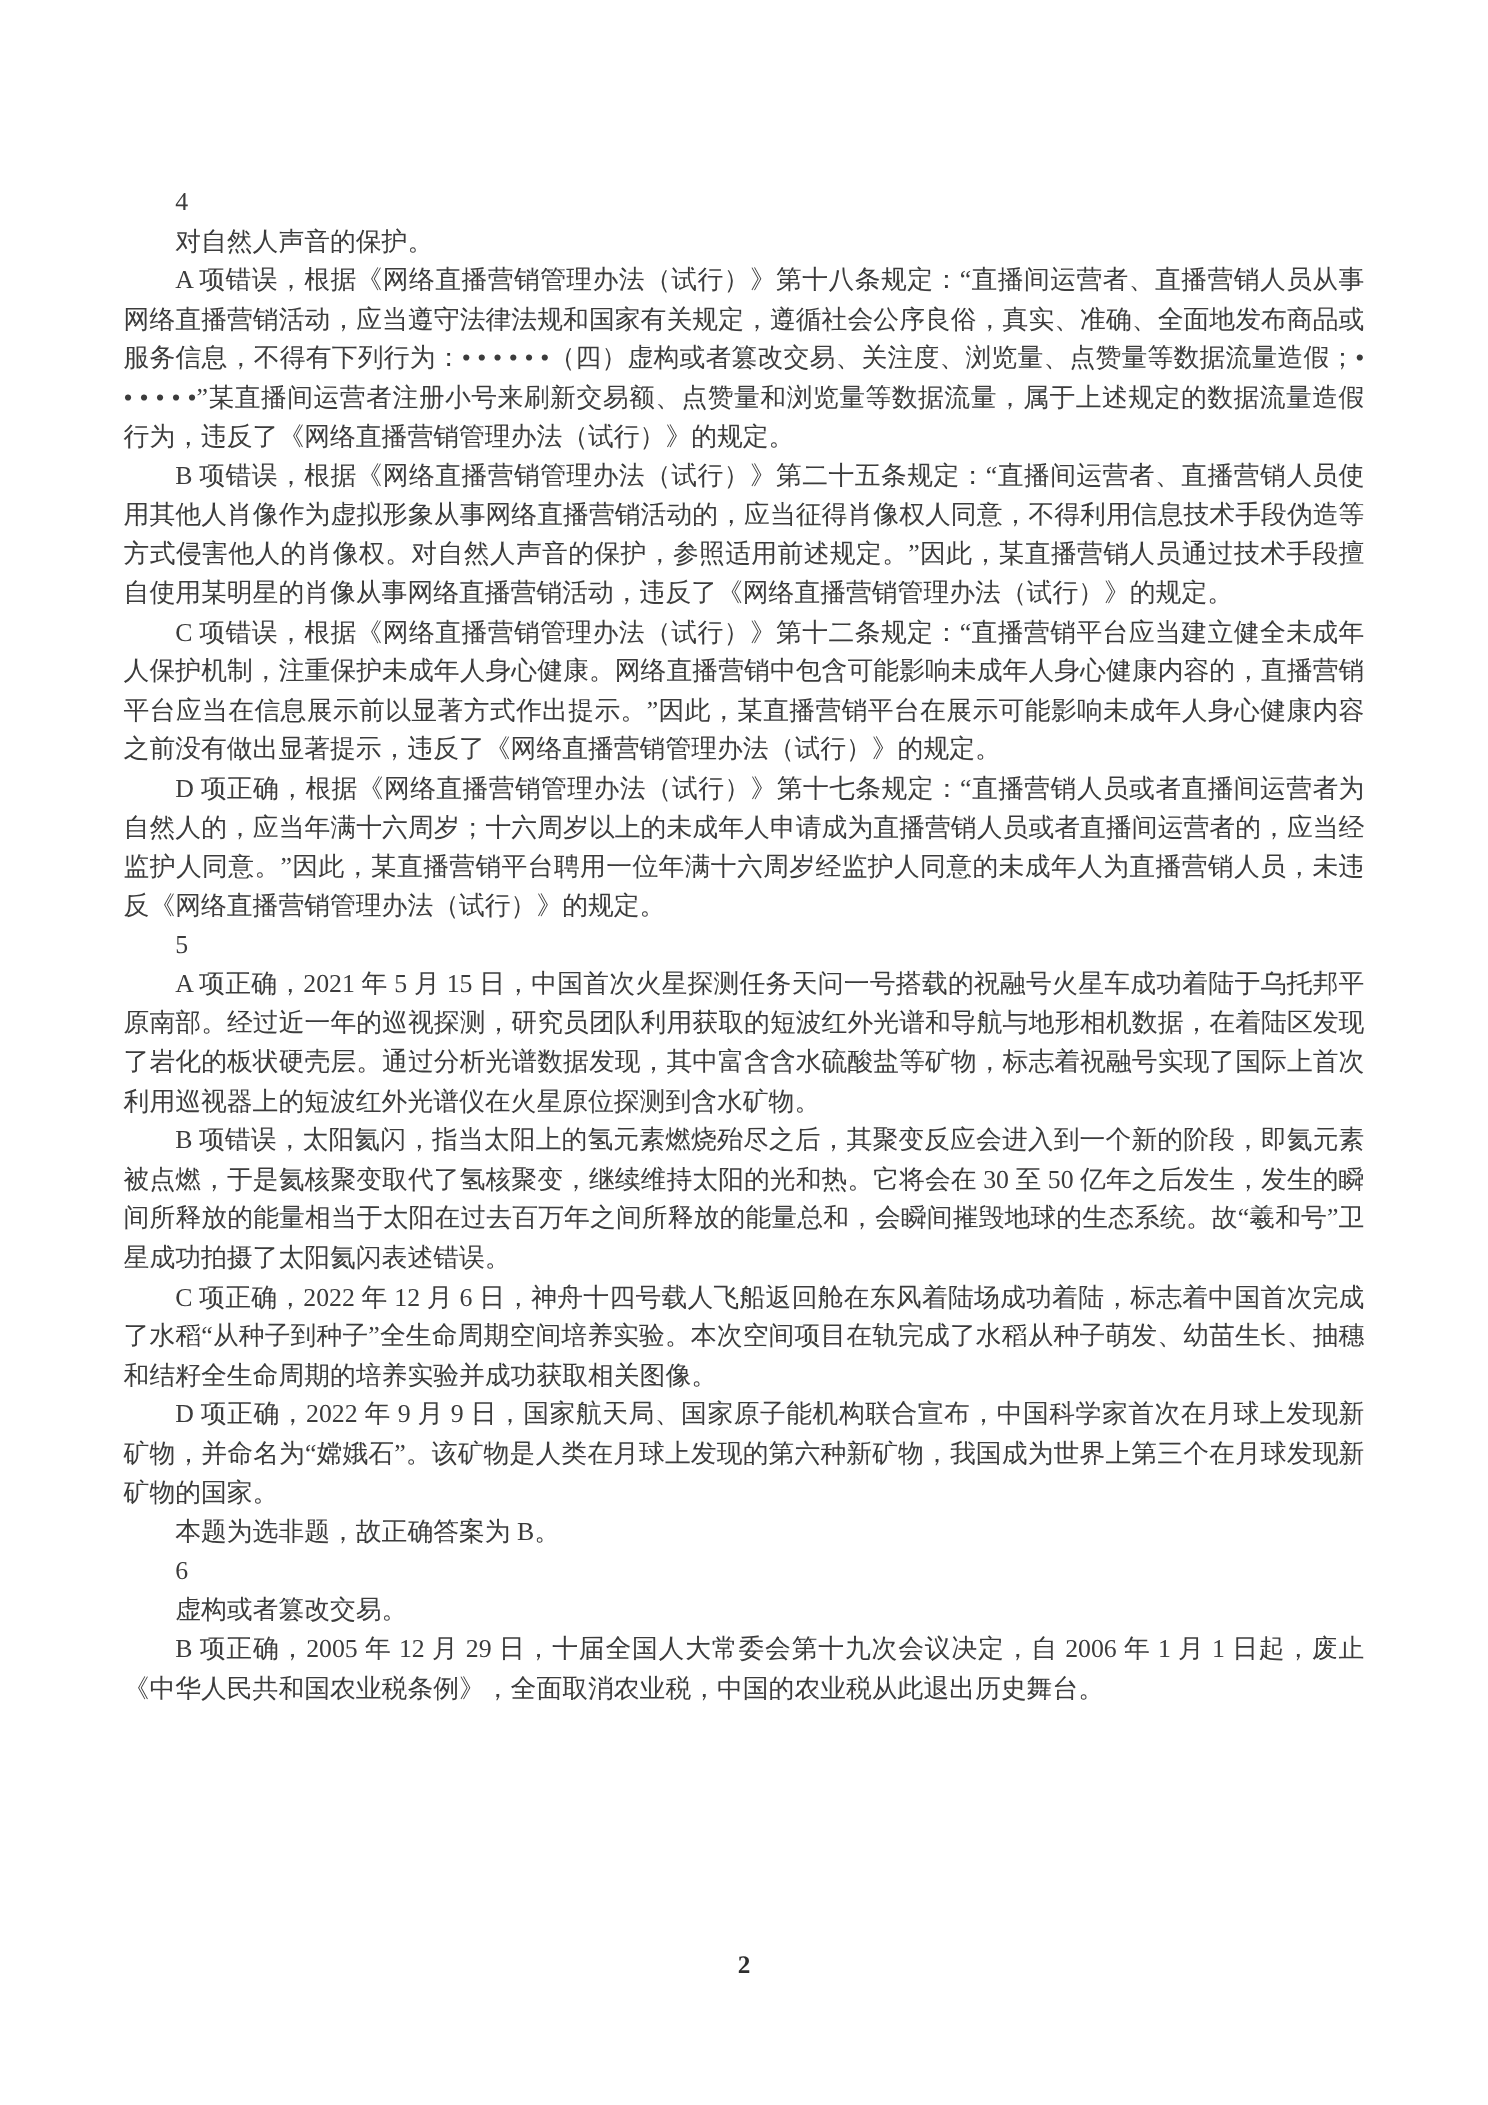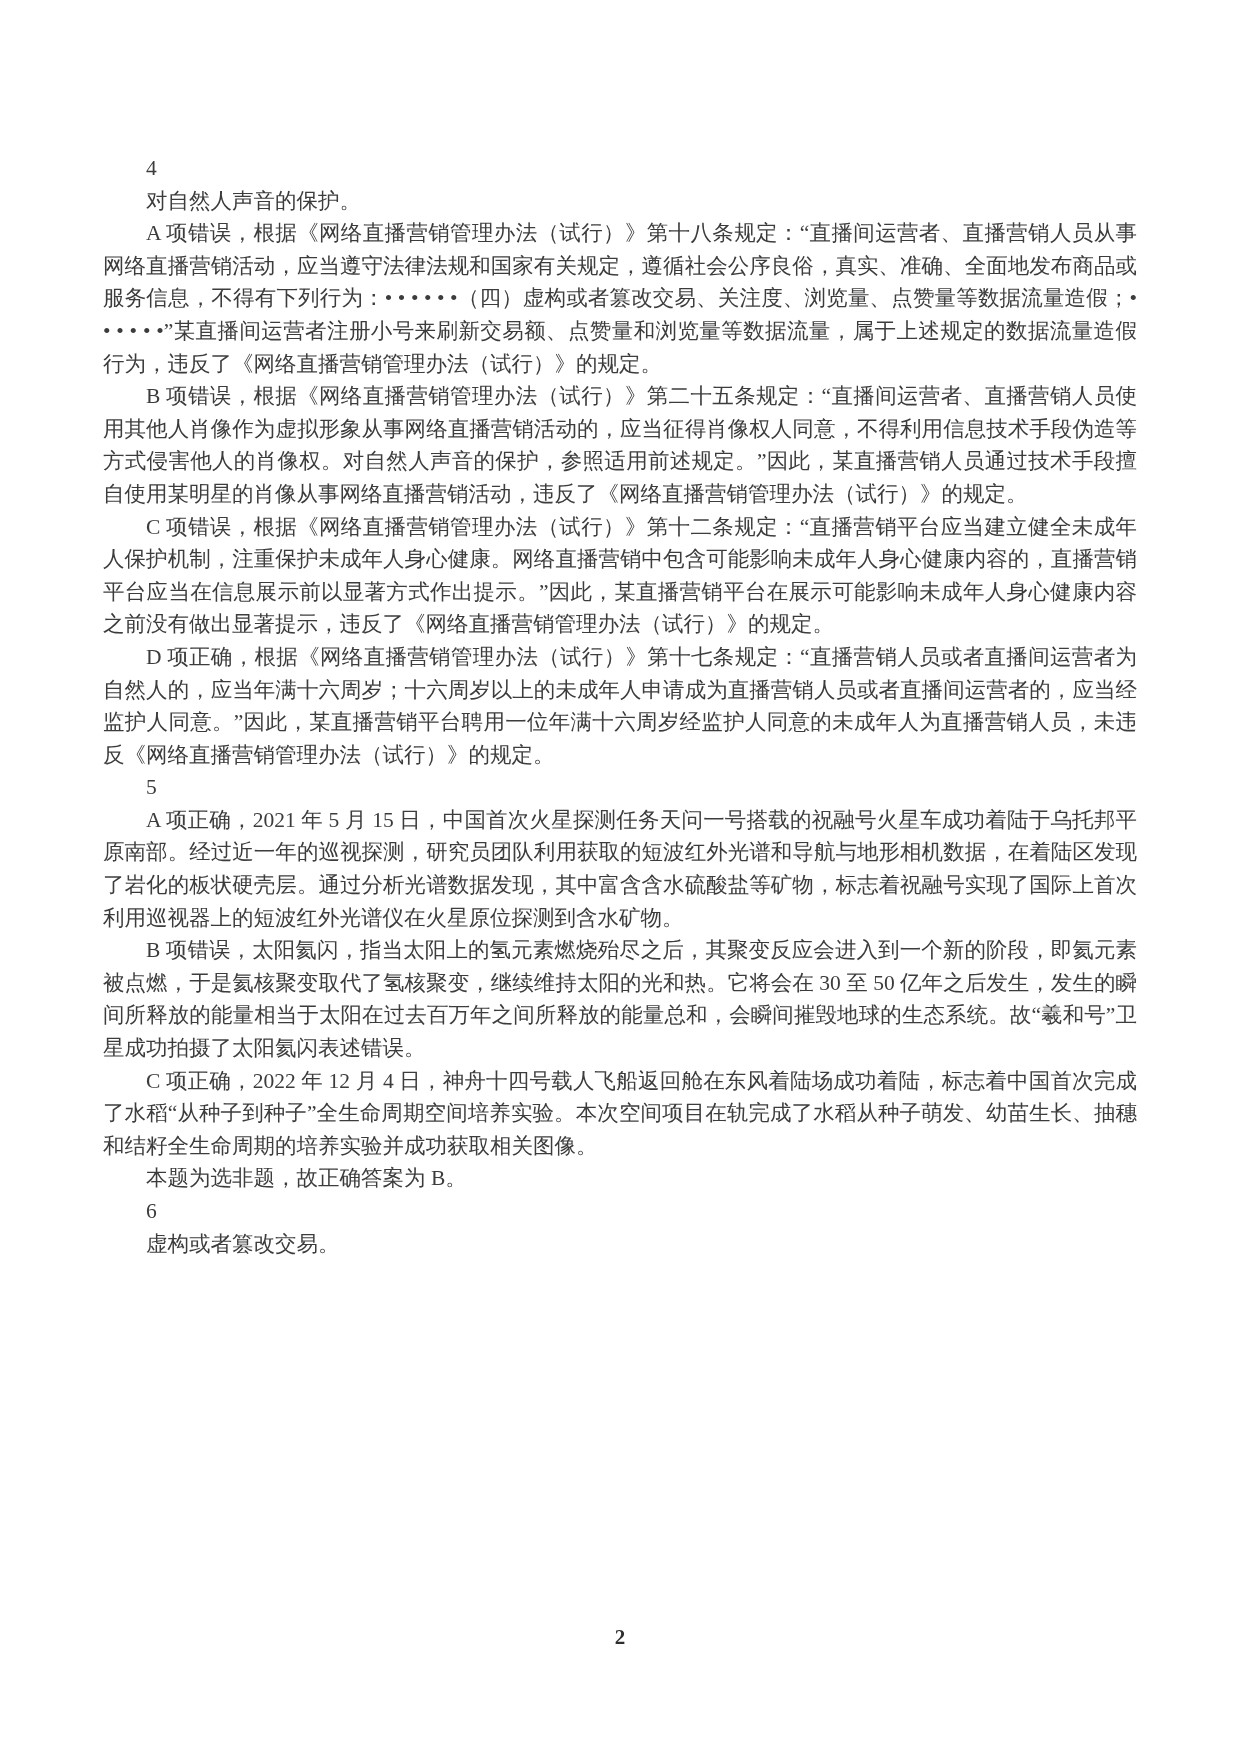--- a/index.html
+++ b/index.html
@@ -62,22 +62,24 @@
     <p class="line qnum">4</p>
     <p class="line">对自然人声音的保护。</p>
     <p class="para">A 项错误，根据《网络直播营销管理办法（试行）》第十八条规定：“直播间运营者、直播营销人员从事网络直播营销活动，应当遵守法律法规和国家有关规定，遵循社会公序良俗，真实、准确、全面地发布商品或服务信息，不得有下列行为：• • • • • •（四）虚构或者篡改交易、关注度、浏览量、点赞量等数据流量造假；• • • • • •”某直播间运营者注册小号来刷新交易额、点赞量和浏览量等数据流量，属于上述规定的数据流量造假行为，违反了《网络直播营销管理办法（试行）》的规定。</p>
     <p class="para">B 项错误，根据《网络直播营销管理办法（试行）》第二十五条规定：“直播间运营者、直播营销人员使用其他人肖像作为虚拟形象从事网络直播营销活动的，应当征得肖像权人同意，不得利用信息技术手段伪造等方式侵害他人的肖像权。对自然人声音的保护，参照适用前述规定。”因此，某直播营销人员通过技术手段擅自使用某明星的肖像从事网络直播营销活动，违反了《网络直播营销管理办法（试行）》的规定。</p>
     <p class="para">C 项错误，根据《网络直播营销管理办法（试行）》第十二条规定：“直播营销平台应当建立健全未成年人保护机制，注重保护未成年人身心健康。网络直播营销中包含可能影响未成年人身心健康内容的，直播营销平台应当在信息展示前以显著方式作出提示。”因此，某直播营销平台在展示可能影响未成年人身心健康内容之前没有做出显著提示，违反了《网络直播营销管理办法（试行）》的规定。</p>
     <p class="para">D 项正确，根据《网络直播营销管理办法（试行）》第十七条规定：“直播营销人员或者直播间运营者为自然人的，应当年满十六周岁；十六周岁以上的未成年人申请成为直播营销人员或者直播间运营者的，应当经监护人同意。”因此，某直播营销平台聘用一位年满十六周岁经监护人同意的未成年人为直播营销人员，未违反《网络直播营销管理办法（试行）》的规定。</p>
 
     <p class="line qnum">5</p>
     <p class="para">A 项正确，2021 年 5 月 15 日，中国首次火星探测任务天问一号搭载的祝融号火星车成功着陆于乌托邦平原南部。经过近一年的巡视探测，研究员团队利用获取的短波红外光谱和导航与地形相机数据，在着陆区发现了岩化的板状硬壳层。通过分析光谱数据发现，其中富含含水硫酸盐等矿物，标志着祝融号实现了国际上首次利用巡视器上的短波红外光谱仪在火星原位探测到含水矿物。</p>
     <p class="para">B 项错误，太阳氦闪，指当太阳上的氢元素燃烧殆尽之后，其聚变反应会进入到一个新的阶段，即氦元素被点燃，于是氦核聚变取代了氢核聚变，继续维持太阳的光和热。它将会在 30 至 50 亿年之后发生，发生的瞬间所释放的能量相当于太阳在过去百万年之间所释放的能量总和，会瞬间摧毁地球的生态系统。故“羲和号”卫星成功拍摄了太阳氦闪表述错误。</p>
-    <p class="para">C 项正确，2022 年 12 月 4 日，神舟十四号载人飞船返回舱在东风着陆场成功着陆，标志着中国首次完成了水稻“从种子到种子”全生命周期空间培养实验。本次空间项目在轨完成了水稻从种子萌发、幼苗生长、抽穗和结籽全生命周期的培养实验并成功获取相关图像。</p>
+    <p class="para">C 项正确，2022 年 12 月 6 日，神舟十四号载人飞船返回舱在东风着陆场成功着陆，标志着中国首次完成了水稻“从种子到种子”全生命周期空间培养实验。本次空间项目在轨完成了水稻从种子萌发、幼苗生长、抽穗和结籽全生命周期的培养实验并成功获取相关图像。</p>
+    <p class="para">D 项正确，2022 年 9 月 9 日，国家航天局、国家原子能机构联合宣布，中国科学家首次在月球上发现新矿物，并命名为“嫦娥石”。该矿物是人类在月球上发现的第六种新矿物，我国成为世界上第三个在月球发现新矿物的国家。</p>
     <p class="line">本题为选非题，故正确答案为 B。</p>
 
     <p class="line qnum">6</p>
     <p class="line">虚构或者篡改交易。</p>
+    <p class="para">B 项正确，2005 年 12 月 29 日，十届全国人大常委会第十九次会议决定，自 2006 年 1 月 1 日起，废止《中华人民共和国农业税条例》，全面取消农业税，中国的农业税从此退出历史舞台。</p>
 
   </div>
 
   <div class="footer">2</div>
 </div>
 
 </body></html>

